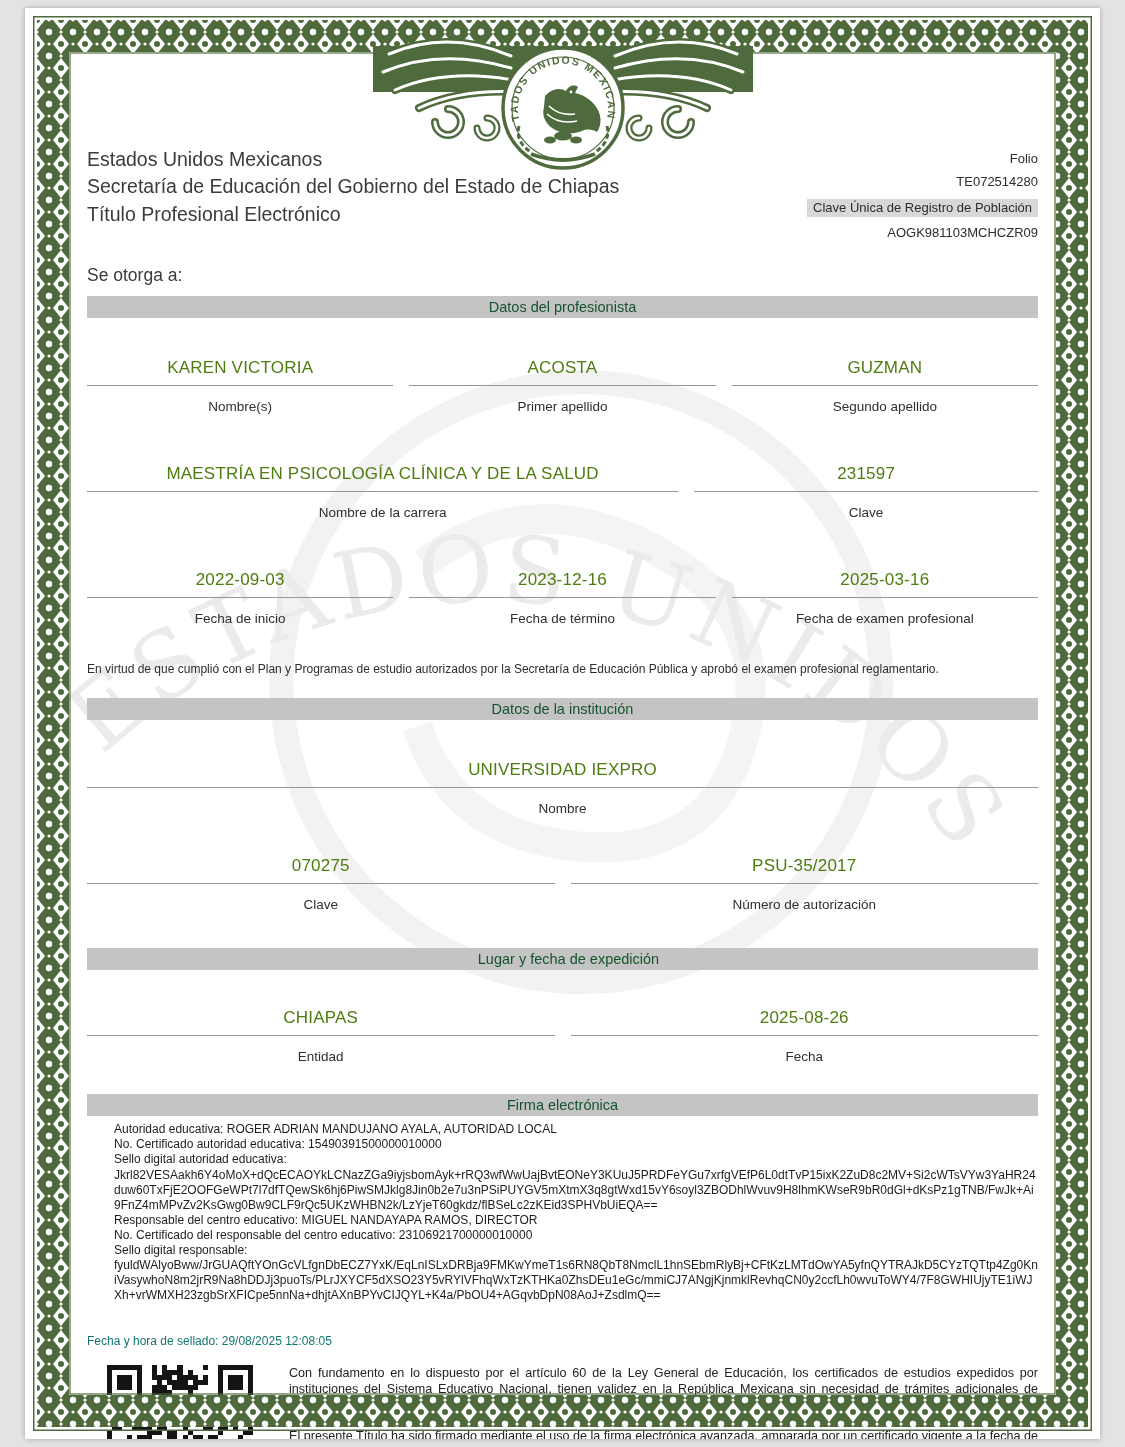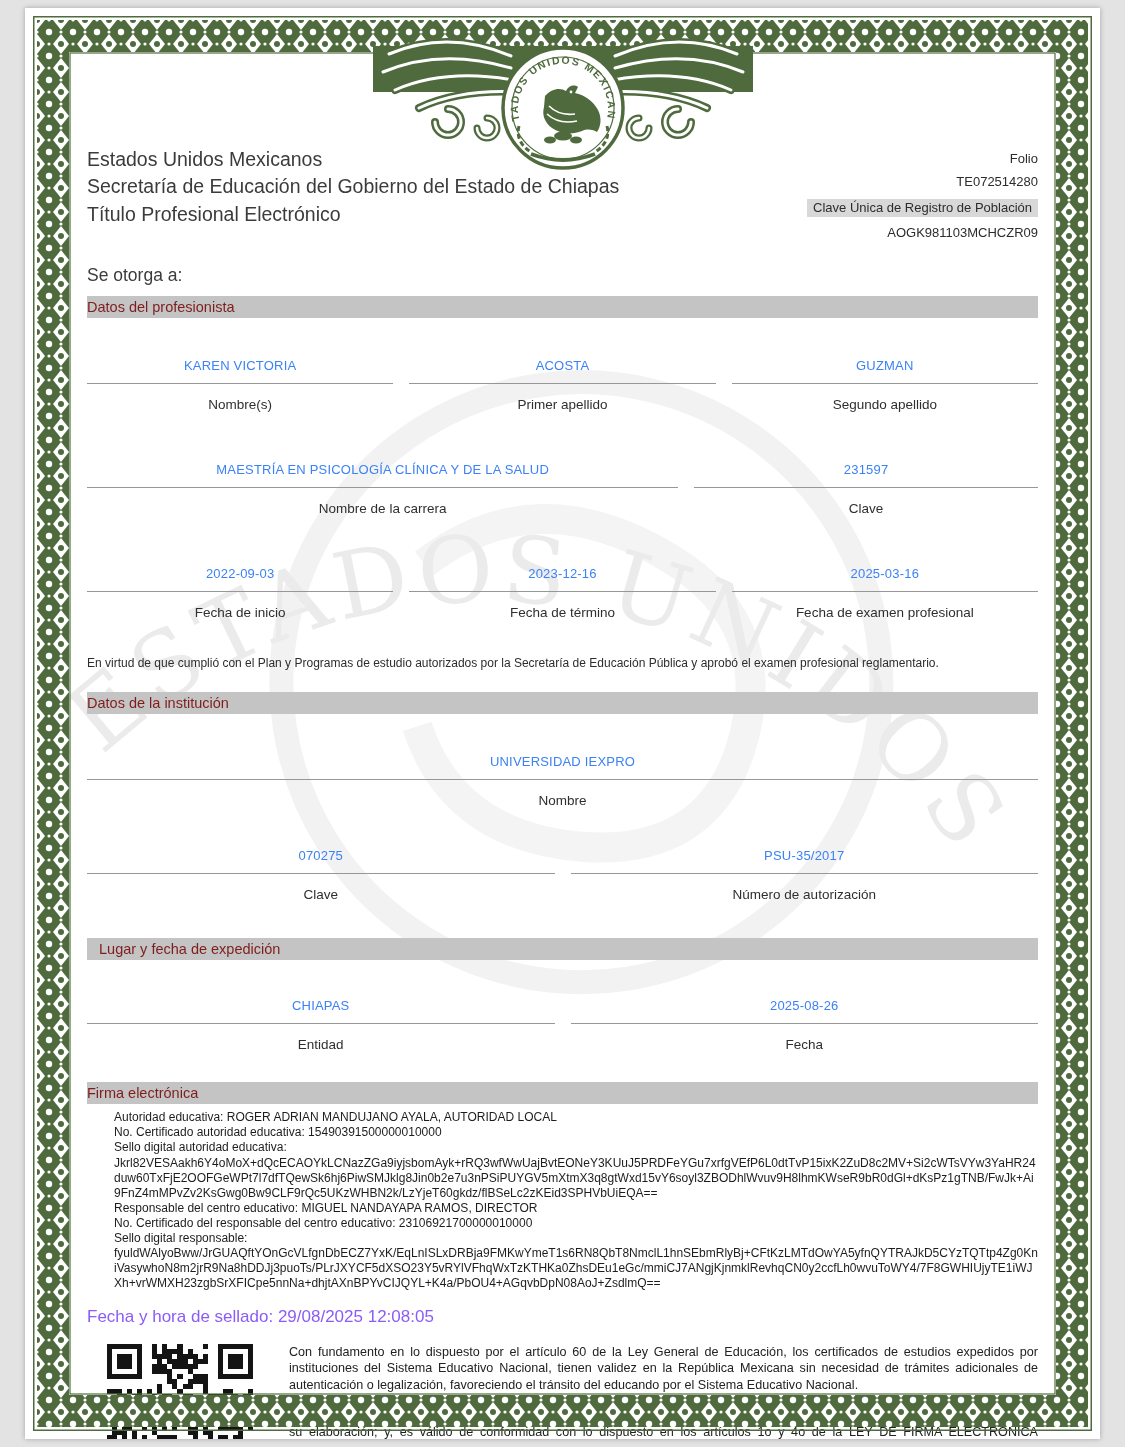--- a/index.html
+++ b/index.html
@@ -25,37 +25,37 @@
   .emblem{position:absolute;top:26px;left:50%;transform:translateX(-50%);z-index:3;}
   
   .content{position:absolute;left:62px;right:62px;top:0;z-index:1;}
   .header-row{display:flex;justify-content:space-between;align-items:flex-start;padding-top:138px;}
   .title-lines{font-size:19.5px;line-height:1.4;color:#3b3b3b;}
   .folio-block{width:262px;text-align:right;font-size:13px;color:#2c2c2c;line-height:1.1;padding-top:6px;}
   .folio-block .frow{margin-bottom:9px;}
   .curp-hl{background:#d8d8d8;display:inline-block;padding:2px 6px;}
   .grant{font-size:17.5px;color:#3b3b3b;margin-top:16px;}
   .bar{
-    margin-top:10px;background:#c4c4c4;color:#7f1d1d;
-    font-size:14.5px;height:22px;line-height:22px;text-align:left;
+    margin-top:10px;background:#c4c4c4;color:#14532d;
+    font-size:14.5px;height:22px;line-height:22px;text-align:center;
   }
   .bar.mt20{margin-top:20px;}
   .bar.mt30{margin-top:30px;}
   .bar.mt36{padding-left:12px;}
   .frow-fields{display:flex;gap:16px;}
   .mt26{margin-top:26px;} .mt36{margin-top:36px;} .mt24{margin-top:24px;}
   .field{flex:1;text-align:center;}
-  .field .value{font-size:13px;color:#3b82f6;min-height:18px;padding:14px 4px 7px 4px;letter-spacing:.2px;}
+  .field .value{font-size:17px;color:#4d7c0f;min-height:18px;padding:14px 4px 7px 4px;letter-spacing:.2px;}
   .field .rule{border-bottom:1.5px solid #979797;}
   .field .label{font-size:13.5px;color:#2f2f2f;padding-top:13px;}
   .field.wide{flex:1.72;}
   .statement{margin-top:34px;font-size:12px;line-height:1.5;color:#2d2d2d;}
   .sig-block{margin-top:6px;font-size:12px;line-height:1.26;color:#1d1d1d;margin-left:27px;}
   .sig-block .seal{word-break:break-all;}
-  .stamp-line{margin-top:15px;font-size:17px;color:#8b5cf6;}
+  .stamp-line{margin-top:30px;font-size:12px;color:#0f766e;}
   .footer-row{display:flex;margin-top:17px;gap:36px;}
   .qr{width:146px;height:146px;flex:0 0 146px;margin-left:20px;}
   .legal{flex:1;font-size:12.6px;line-height:1.34;color:#222;text-align:justify;}
   .legal p{margin:0 0 13px 0;}
 </style>
 </head>
 <body>
 
 <div class="sheet">
 

